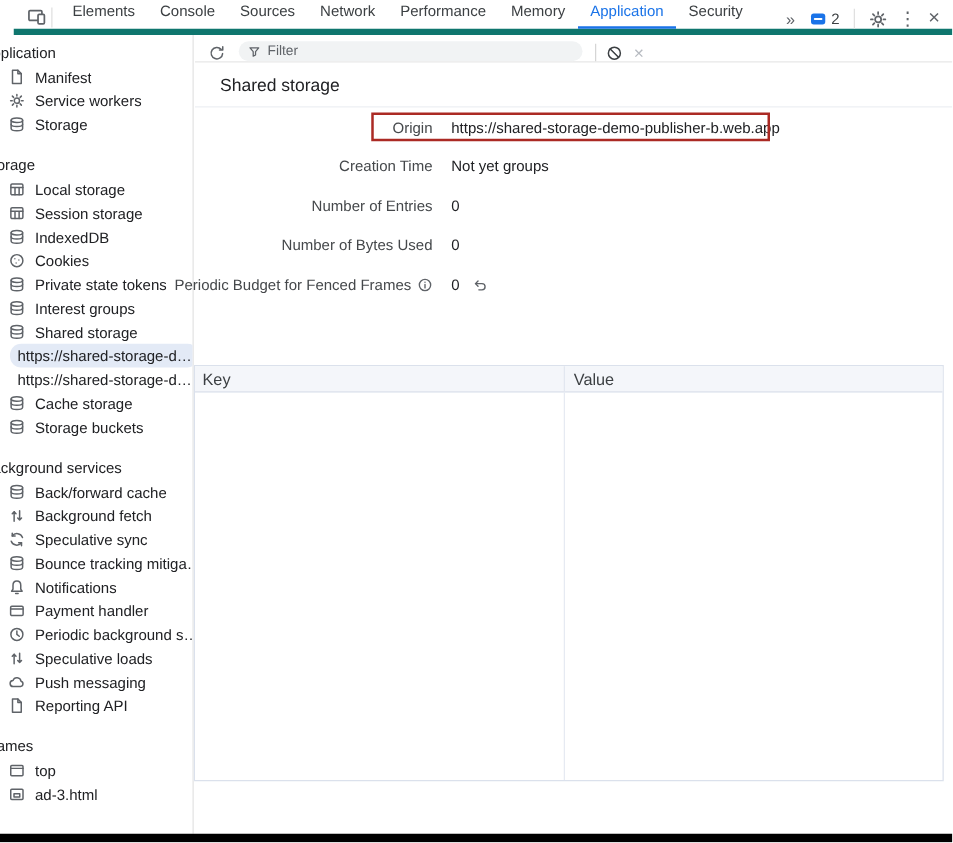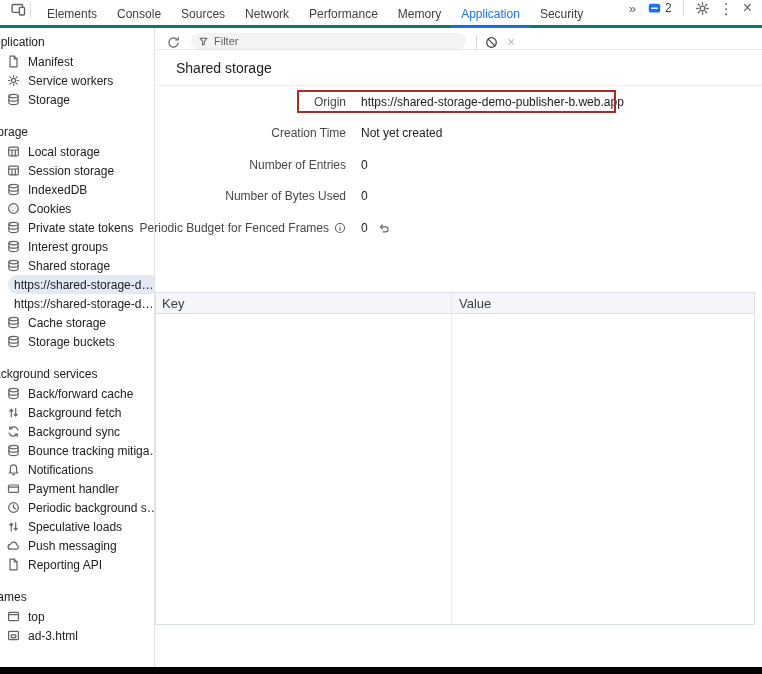--- a/index.html
+++ b/index.html
@@ -1,22 +1,22 @@
 <!DOCTYPE html>
 <html><head>
 <meta charset="utf-8">
 <style>
   * { margin:0; padding:0; box-sizing:border-box; }
   html,body { background:#fff; }
   body { font-family:"Liberation Sans","DejaVu Sans",sans-serif; color:#202124; }
   .screen { position:relative; width:762px; height:674px; background:#fff; overflow:hidden; }
 
   
-  .tabbar { position:absolute; left:0; top:0; right:0; height:28px; display:flex; align-items:flex-start;
-            border-bottom:3px solid #0f766e; background:#fff; }
+  .tabbar { position:absolute; left:11px; top:0; right:0; height:28px; display:flex; align-items:flex-end;
+            border-bottom:5px solid #0f766e; background:#fff; }
   .tabbar-left { display:flex; align-items:center; padding:0 4px 0 9px; }
   .tb-sep { width:1px; height:16px; background:#e0e0e0; margin:0 2px; }
   .tabs { display:flex; align-items:stretch; height:28px; }
   .tab { display:flex; align-items:center; padding:0 10px; font-size:12px; color:#3c4043; cursor:default; }
   .tab.active { color:#1a73e8; box-shadow:inset 0 -2px 0 #1a73e8; }
   .tabbar-right { margin-left:auto; display:flex; align-items:center; gap:9px; padding-right:10px; }
   .chevrons { font-size:13px; color:#5f6368; letter-spacing:-1px; padding:0 4px; }
   .issues { display:flex; align-items:center; gap:4px; font-size:12px; color:#3c4043; }
   .glyph-btn { font-size:15px; color:#5f6368; line-height:1; }
 
@@ -300,21 +300,21 @@
     <div class="nav-item">
       <svg class="ic">
           <use href="#i-updown"></use>
         </svg>
       <span class="lbl">Background fetch</span>
     </div>
     <div class="nav-item">
       <svg class="ic">
           <use href="#i-sync"></use>
         </svg>
-      <span class="lbl">Background sync</span>
+      <span class="lbl">Speculative sync</span>
     </div>
     <div class="nav-item">
       <svg class="ic">
           <use href="#i-db"></use>
         </svg>
       <span class="lbl">Bounce tracking mitiga…</span>
     </div>
     <div class="nav-item">
       <svg class="ic">
           <use href="#i-bell"></use>
@@ -393,21 +393,21 @@
       <div class="panel-title">Shared storage</div>
     </div>
 
     <div class="report">
       <div class="frow">
         <span class="flabel">Origin</span>
         <span class="fvalue">https://shared-storage-demo-publisher-b.web.app</span>
       </div>
       <div class="frow">
         <span class="flabel">Creation Time</span>
-        <span class="fvalue">Not yet created</span>
+        <span class="fvalue">Not yet groups</span>
       </div>
       <div class="frow">
         <span class="flabel">Number of Entries</span>
         <span class="fvalue">0</span>
       </div>
       <div class="frow">
         <span class="flabel">Number of Bytes Used</span>
         <span class="fvalue">0</span>
       </div>
       <div class="frow">

